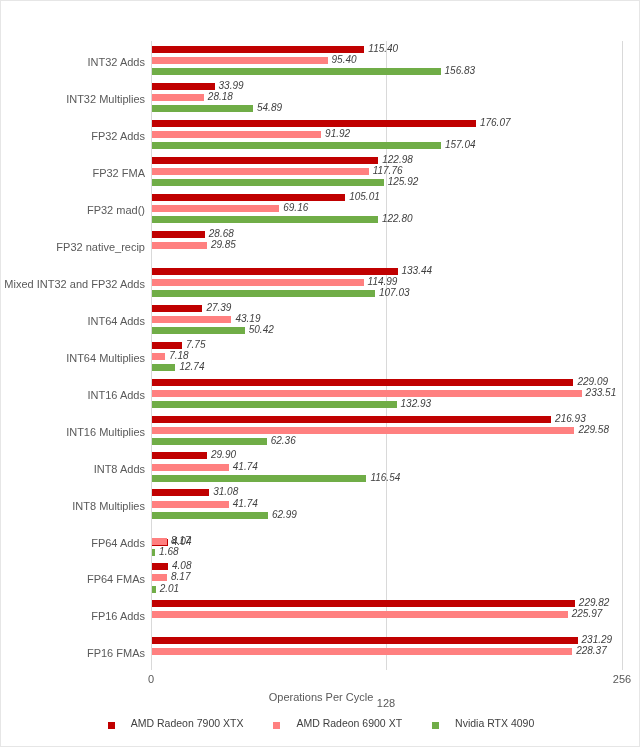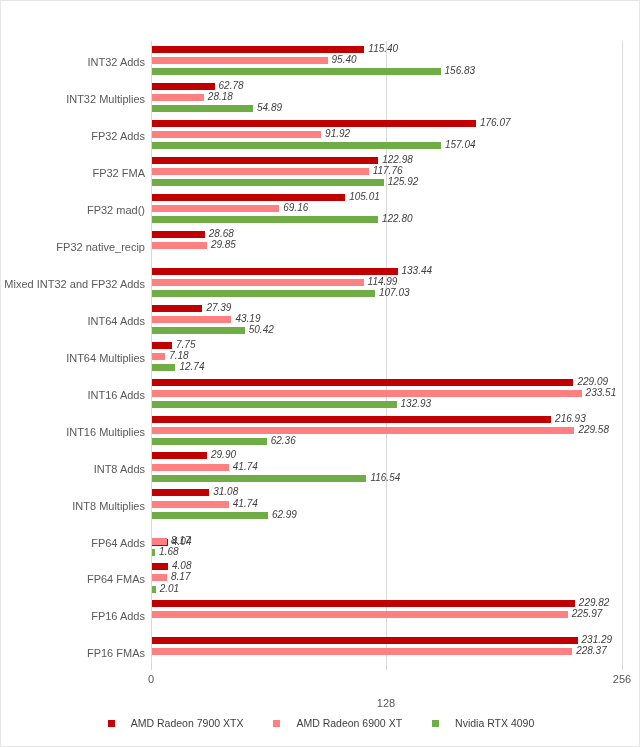--- a/index.html
+++ b/index.html
@@ -115,21 +115,21 @@
     position: absolute;
     top: 716px; left: 0; width: 640px;
     display: flex;
     justify-content: center;
     gap: 30px;
     font-size: 10.5px;
     color: #404040;
   }
   .legend-item {
     display: flex;
-    align-items: center;
+    align-items: flex-end;
     gap: 16px;
     white-space: nowrap;
   }
   .legend-swatch {
     width: 7px; height: 7px;
     display: inline-block;
   }
 </style>
 </head>
 <body>
@@ -154,21 +154,21 @@
         </div>
         <div class="bar-row" style="top: 27.4px; width: 288.543px;">
           <div class="bar s2" style="width: 100%; background: rgb(112, 173, 71);"></div>
           <span class="bar-value">156.83</span>
         </div>
       </div>
       <div class="cat-group" style="top: 36.95px; height: 36.95px;">
         <div class="cat-label" style="top: 15.2px;">INT32 Multiplies</div>
         <div class="bar-row" style="top: 5px; width: 62.5363px;">
           <div class="bar s0" style="width: 100%; background: rgb(192, 0, 0);"></div>
-          <span class="bar-value">62.78</span>
+          <span class="bar-value">33.99</span>
         </div>
         <div class="bar-row" style="top: 16.2px; width: 51.8468px;">
           <div class="bar s1" style="width: 100%; background: rgb(255, 128, 128);"></div>
           <span class="bar-value">28.18</span>
         </div>
         <div class="bar-row" style="top: 27.4px; width: 100.989px;">
           <div class="bar s2" style="width: 100%; background: rgb(112, 173, 71);"></div>
           <span class="bar-value">54.89</span>
         </div>
       </div>
@@ -253,21 +253,21 @@
           <div class="bar s1" style="width: 100%; background: rgb(255, 128, 128);"></div>
           <span class="bar-value">43.19</span>
         </div>
         <div class="bar-row" style="top: 27.4px; width: 92.7649px;">
           <div class="bar s2" style="width: 100%; background: rgb(112, 173, 71);"></div>
           <span class="bar-value">50.42</span>
         </div>
       </div>
       <div class="cat-group" style="top: 295.6px; height: 36.95px;">
         <div class="cat-label" style="top: 15.2px;">INT64 Multiplies</div>
-        <div class="bar-row" style="top: 5px; width: 20px;">
+        <div class="bar-row" style="top: 5px; width: 30px;">
           <div class="bar s0" style="width: 100%; background: rgb(192, 0, 0);"></div>
           <span class="bar-value">7.75</span>
         </div>
         <div class="bar-row" style="top: 16.2px; width: 13.2101px;">
           <div class="bar s1" style="width: 100%; background: rgb(255, 128, 128);"></div>
           <span class="bar-value">7.18</span>
         </div>
         <div class="bar-row" style="top: 27.4px; width: 23.4396px;">
           <div class="bar s2" style="width: 100%; background: rgb(112, 173, 71);"></div>
           <span class="bar-value">12.74</span>
@@ -384,20 +384,21 @@
           <div class="bar s1" style="width: 100%; background: rgb(255, 128, 128);"></div>
           <span class="bar-value">228.37</span>
         </div>
       </div>
     </div>
 
   <div class="xtick" id="xtick-0" style="left:130px;">0</div>
   <div class="xtick" id="xtick-128" style="left:365px;margin-top:24px;">128</div>
   <div class="xtick" id="xtick-256" style="left:601px;">256</div>
 
+  <div id="xlabel">Operations Per Cycle</div>
 
   <div id="legend">
       <div class="legend-item">
         <span class="legend-swatch" style="background: rgb(192, 0, 0);"></span>
         <span>AMD Radeon 7900 XTX</span>
       </div>
       <div class="legend-item">
         <span class="legend-swatch" style="background: rgb(255, 128, 128);"></span>
         <span>AMD Radeon 6900 XT</span>
       </div>

